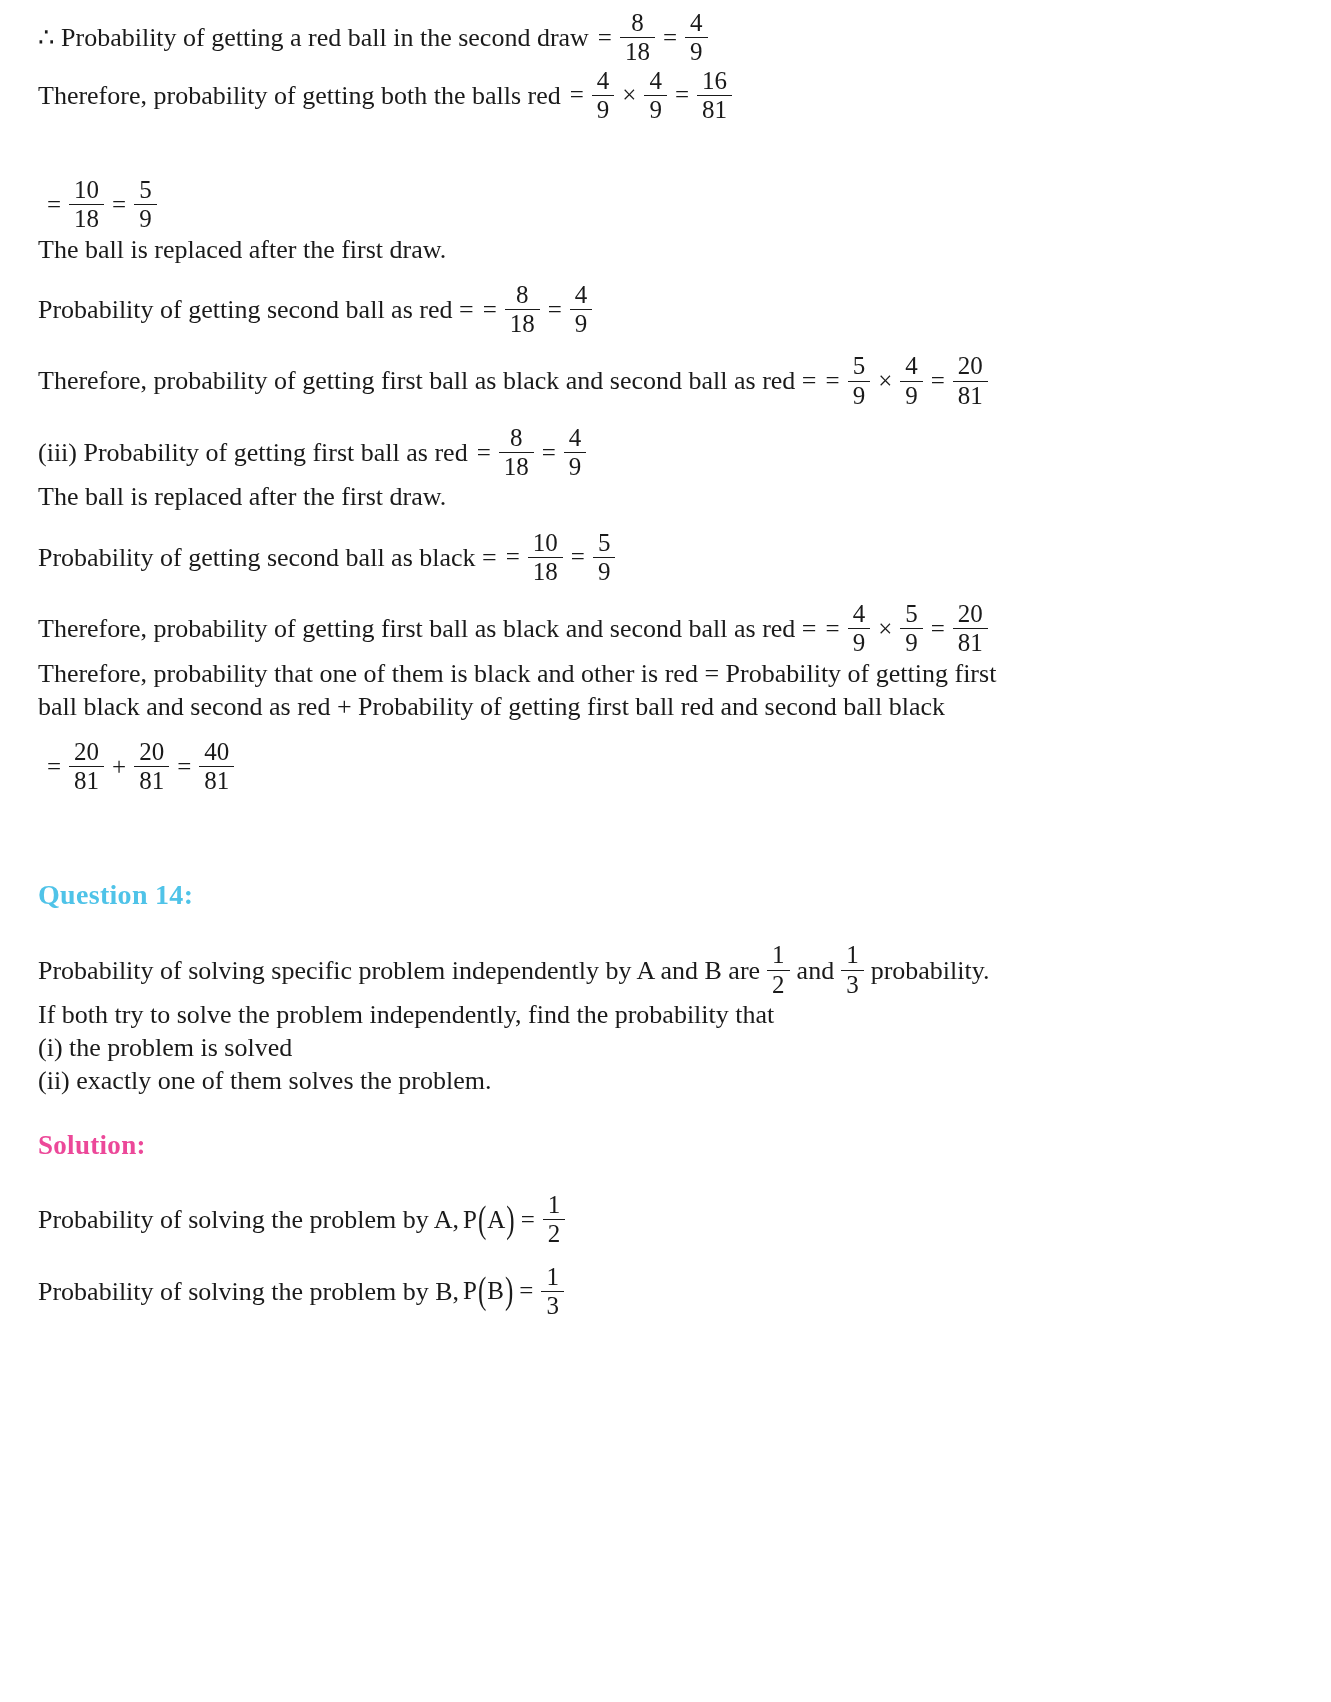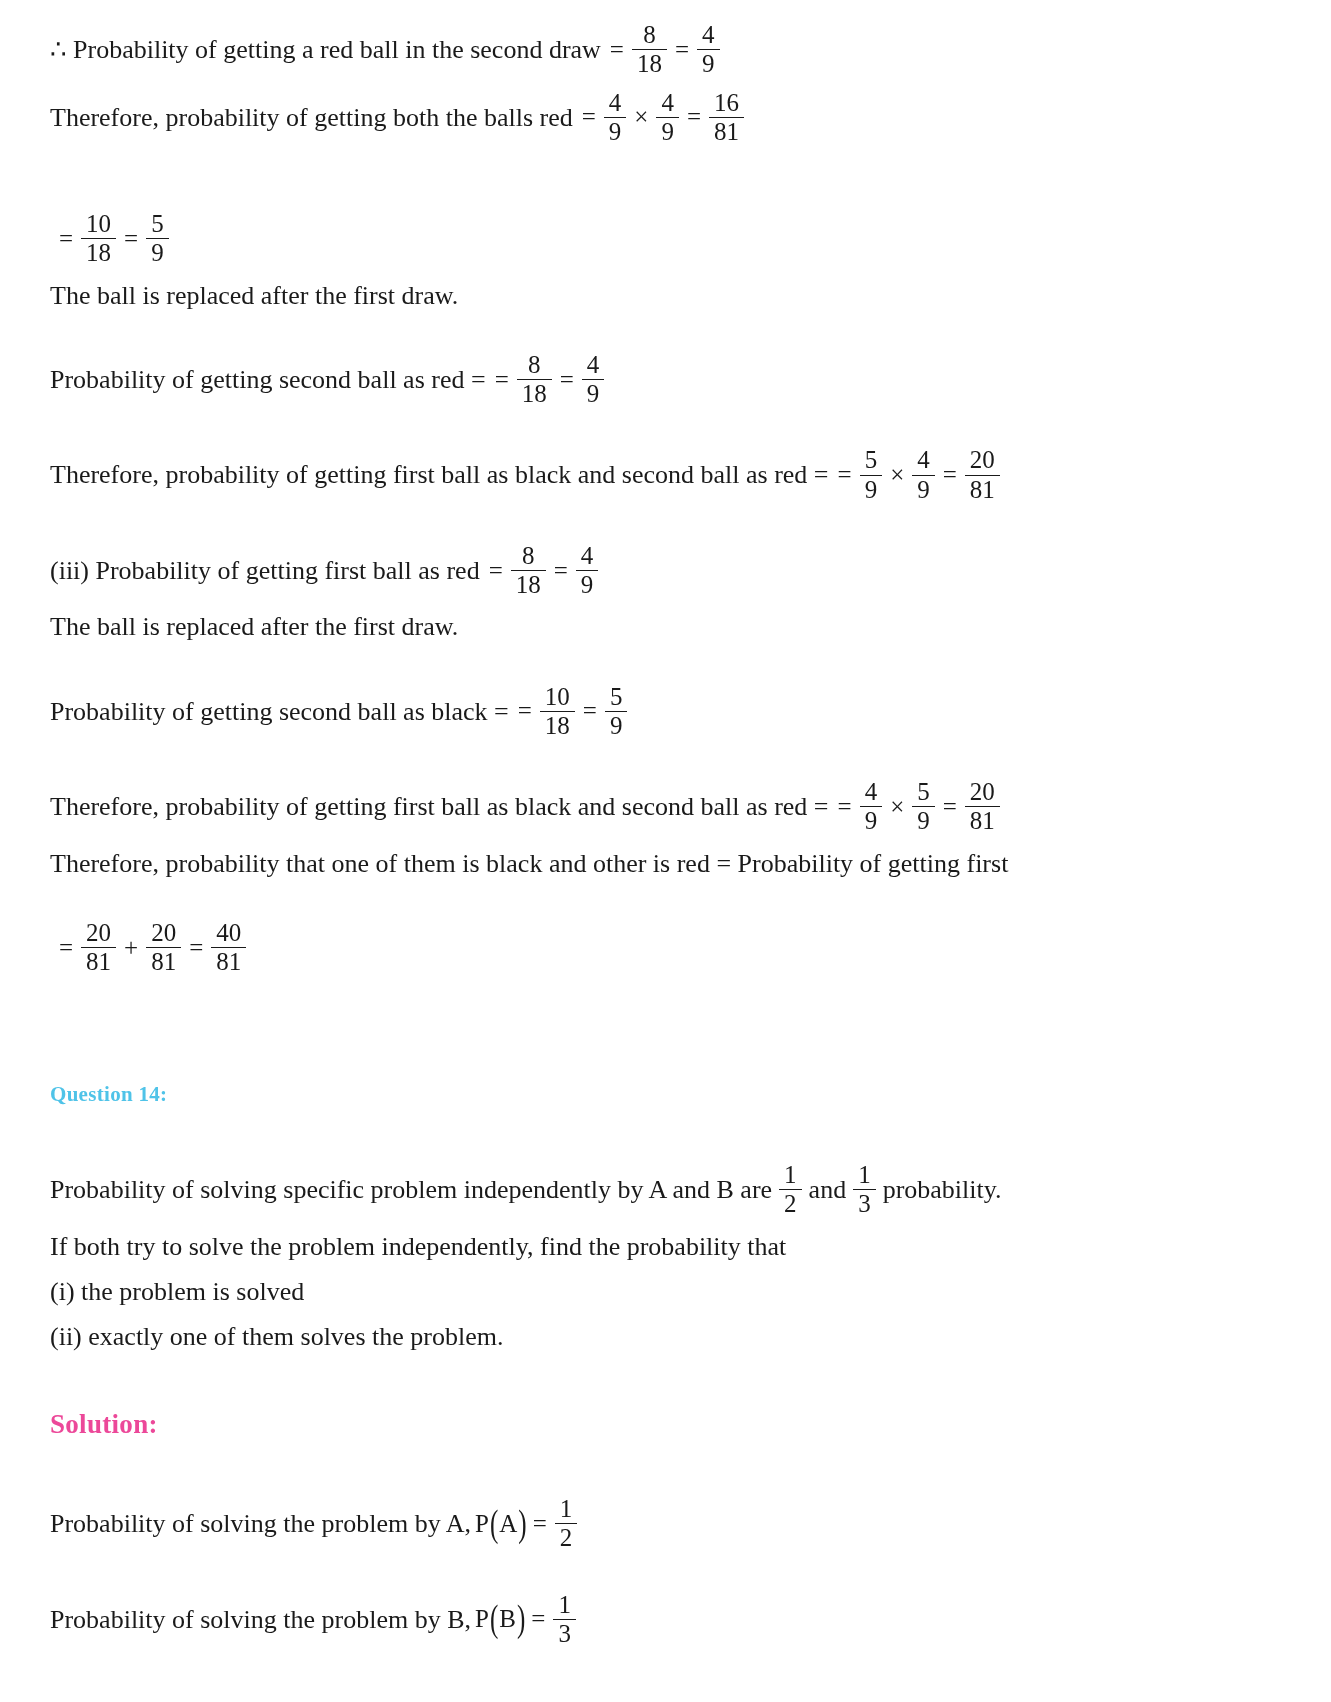--- a/index.html
+++ b/index.html
@@ -17,21 +17,21 @@
   }
   .page {
     padding: 10px 38px 20px 38px;
     box-sizing: border-box;
   }
   .line {
     display: flex;
     align-items: center;
     flex-wrap: nowrap;
     white-space: nowrap;
-    margin: 12px;
+    margin: 0;
   }
   .line.block { margin-bottom: 2px; }
   .txt { display: inline-block; }
 
   
   .math {
     display: inline-flex;
     align-items: center;
     font-family: "Liberation Serif", serif;
     font-size: 25px;
@@ -68,21 +68,21 @@
     padding: 0 1px;
   }
 
   .spacer-lg { height: 52px; }
   .spacer-md { height: 30px; }
   .spacer-sm { height: 16px; }
 
   .qhead {
     color: #4fc3e8;
     font-weight: bold;
-    font-size: 21px;
+    font-size: 28px;
     letter-spacing: 0.3px;
   }
   .solhead {
     color: #ec4899;
     font-weight: bold;
     font-size: 27px;
     letter-spacing: 0.3px;
   }
   .plain-row {
     white-space: nowrap;
@@ -253,20 +253,23 @@
         <span class="num">20</span>
         <span class="den">81</span>
       </span>
     </span>
   </div>
 
   <div class="line plain-row">
     <span class="txt">Therefore, probability that one of them is black and other is red = Probability of getting first</span>
   </div>
 
+  <div class="line plain-row">
+    <span class="txt">ball black and second as red + Probability of getting first ball red and second ball black</span>
+  </div>
 
   <div class="spacer-sm"></div>
 
   <div class="line">
     <span class="math">
       <span class="op">=</span>
       <span class="frac">
         <span class="num">20</span>
         <span class="den">81</span>
       </span>

